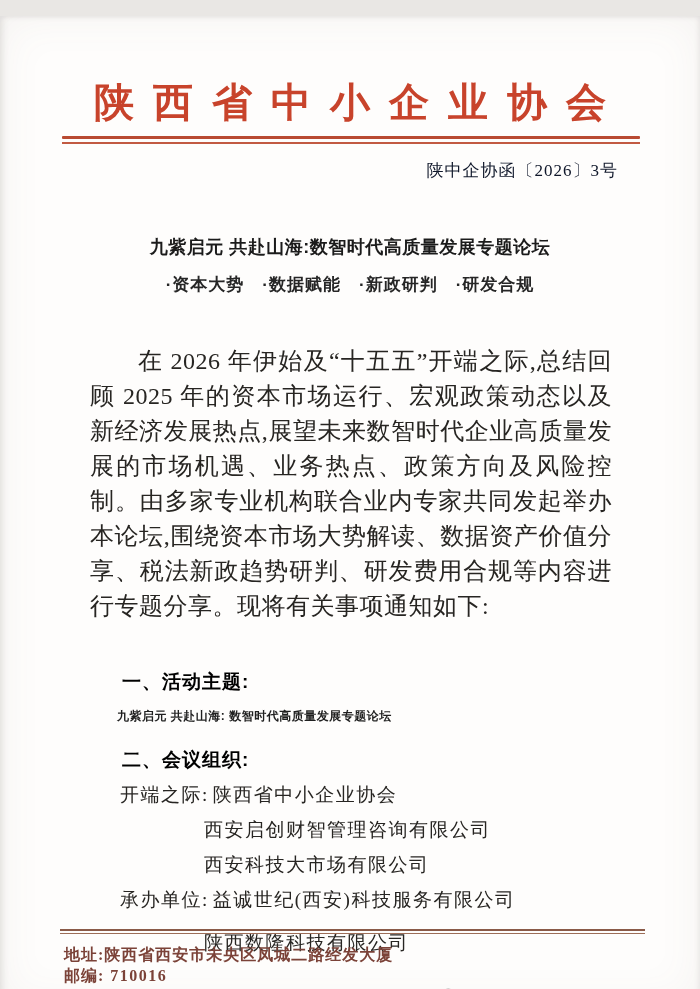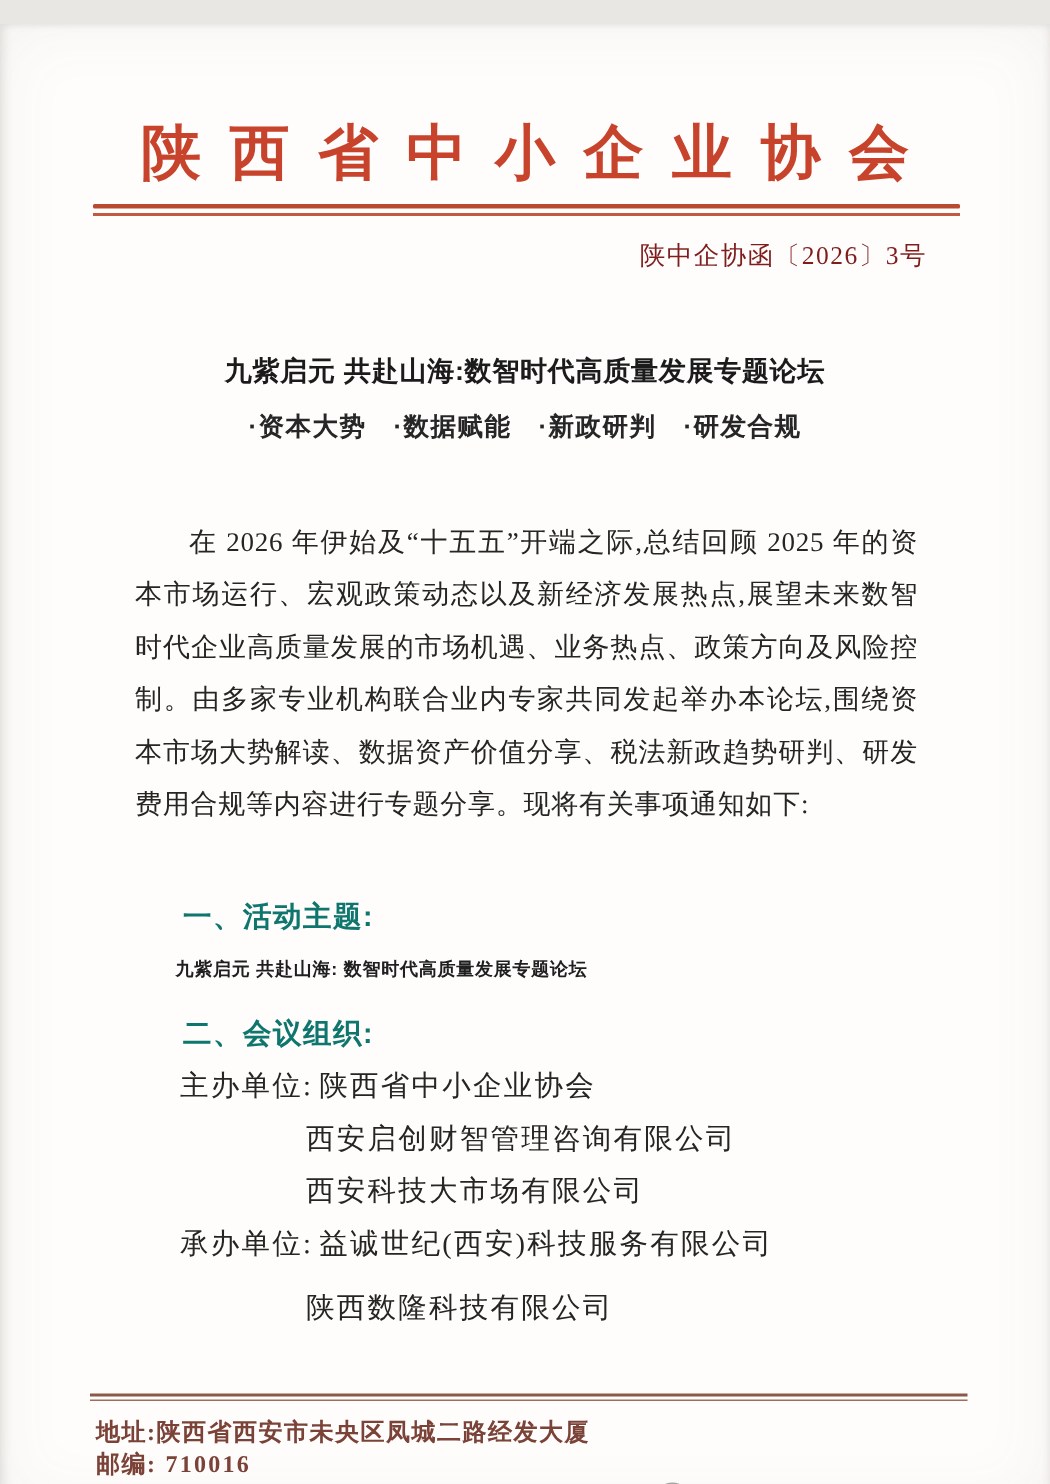--- a/index.html
+++ b/index.html
@@ -14,43 +14,43 @@
     margin:64px 40px 0;text-align:center;white-space:nowrap;
     font-family:"Liberation Sans","DejaVu Sans",sans-serif;font-weight:bold;
     color:#c8432b;font-size:40px;line-height:1.12;
     letter-spacing:19px;text-indent:19px;
   }
   .header-rule{margin:11px 60px 0 62px;}
   .hr-a{height:3px;background:#b94a32;border-radius:1px;}
   .hr-b{height:2px;background:#c25a42;margin-top:3px;}
   .doc-number{
     margin-top:15px;padding-right:82px;text-align:right;
-    font-size:17px;color:#7f1d1d;letter-spacing:1px;
+    font-size:17px;color:#0f172a;letter-spacing:1px;
   }
   
   .doc-title{
     margin:50px 40px 0;text-align:center;
     font-family:"Liberation Sans","DejaVu Sans",sans-serif;font-weight:bold;
     font-size:18px;color:#1b1b1b;letter-spacing:0.5px;line-height:30px;
   }
   .doc-subtitle{
     margin-top:12px;text-align:center;
     font-family:"Liberation Sans","DejaVu Sans",sans-serif;font-weight:bold;
     font-size:17px;color:#262626;letter-spacing:1px;line-height:22px;
   }
   
   .intro{
     margin:48px 88px 0 90px;
-    font-size:18px;line-height:35px;letter-spacing:0.5px;
+    font-size:24px;line-height:35px;letter-spacing:0.5px;
     text-align:justify;text-indent:2em;color:#272522;
   }
   .sections{margin:40px 88px 0 90px;font-size:19px;color:#272522;}
   .sec-heading{
     font-family:"Liberation Sans","DejaVu Sans",sans-serif;font-weight:bold;
-    padding-left:32px;line-height:35px;color:#0f766e;letter-spacing:1px;
+    padding-left:32px;line-height:35px;color:#000000;letter-spacing:1px;
   }
   .sec-heading.gap{margin-top:8px;}
   .sec-topic{
     font-family:"Liberation Sans","DejaVu Sans",sans-serif;font-weight:bold;
     padding-left:27px;line-height:35px;font-size:12px;color:#1f1f1f;letter-spacing:0.5px;
   }
   .org-row{padding-left:30px;line-height:35px;display:flex;}
   .org-label{flex:0 0 auto;letter-spacing:1.5px;}
   .org-value{margin-left:4px;letter-spacing:1.5px;}
   .org-cont{padding-left:114px;line-height:35px;letter-spacing:1.5px;}
@@ -94,21 +94,21 @@
 
   <p class="intro">在 2026 年伊始及“十五五”开端之际,总结回顾 2025 年的资本市场运行、宏观政策动态以及新经济发展热点,展望未来数智时代企业高质量发展的市场机遇、业务热点、政策方向及风险控制。由多家专业机构联合业内专家共同发起举办本论坛,围绕资本市场大势解读、数据资产价值分享、税法新政趋势研判、研发费用合规等内容进行专题分享。现将有关事项通知如下:</p>
 
   <div class="sections">
     <div class="sec-heading">一、活动主题:</div>
     <div class="sec-topic">九紫启元 共赴山海: 数智时代高质量发展专题论坛</div>
 
     <div class="sec-heading gap">二、会议组织:</div>
 
     <div class="org-row">
-      <span class="org-label">主办单位:</span>
+      <span class="org-label">开端之际:</span>
       <span class="org-value">陕西省中小企业协会</span>
     </div>
     <div class="org-cont">西安启创财智管理咨询有限公司</div>
     <div class="org-cont">西安科技大市场有限公司</div>
 
     <div class="org-row">
       <span class="org-label">承办单位:</span>
       <span class="org-value">益诚世纪(西安)科技服务有限公司</span>
     </div>
     <div class="org-cont gap">陕西数隆科技有限公司</div>

